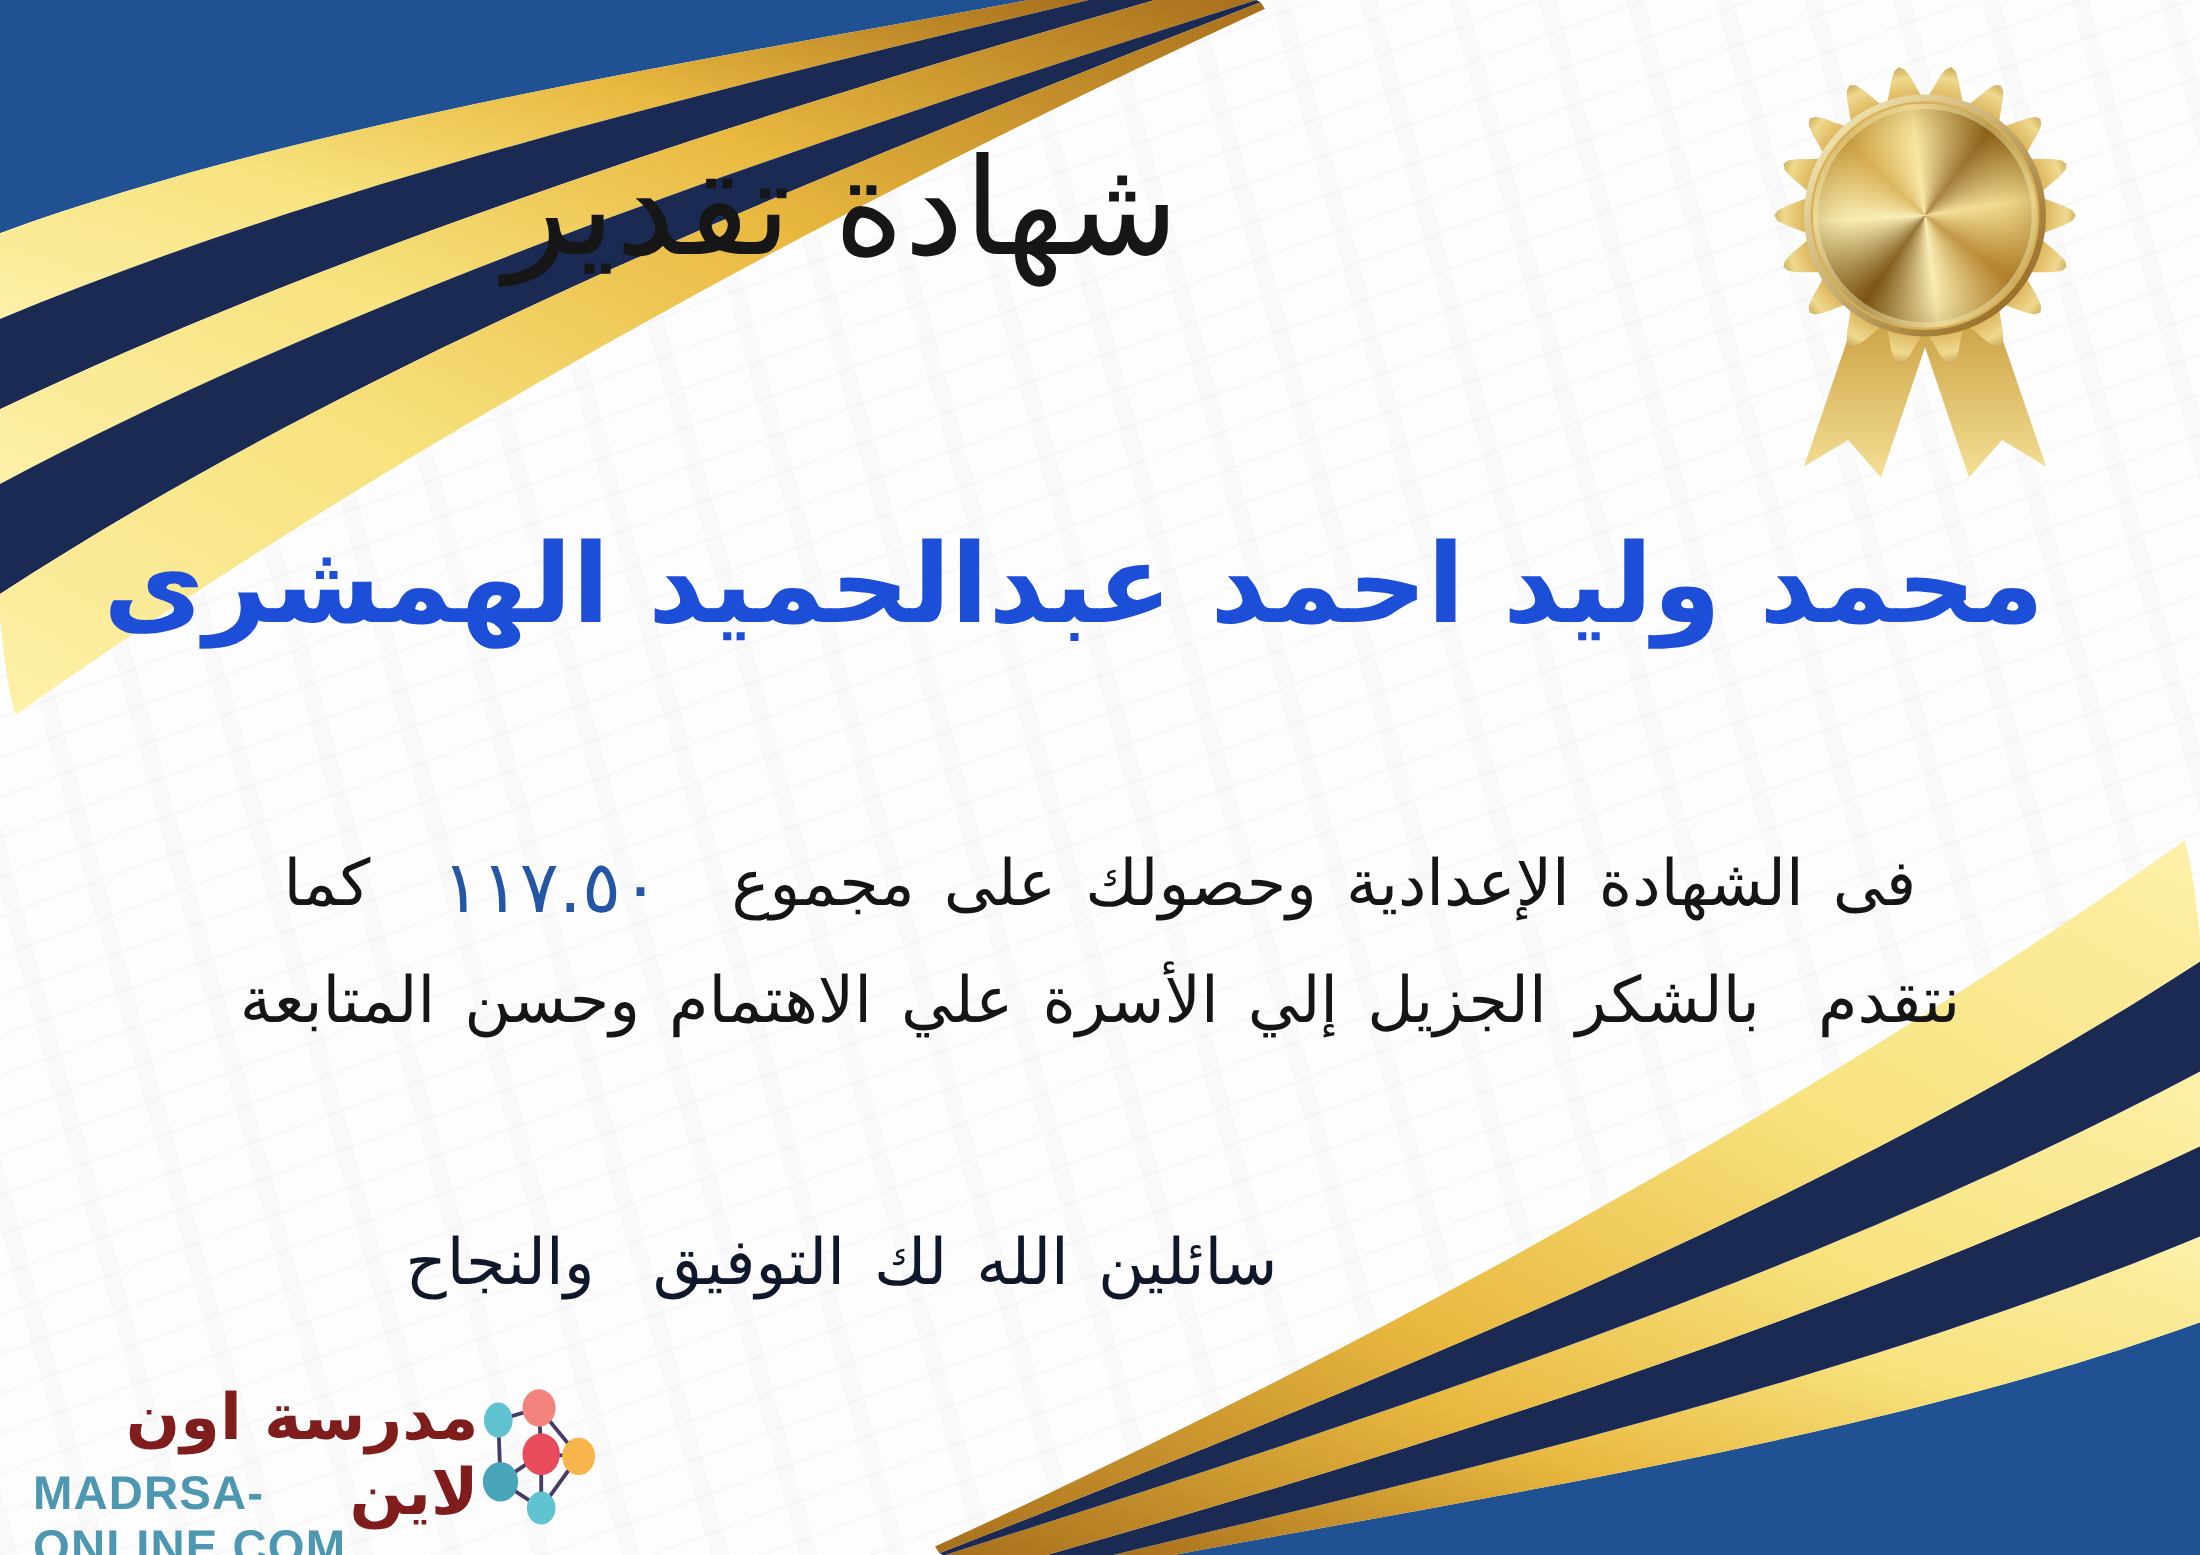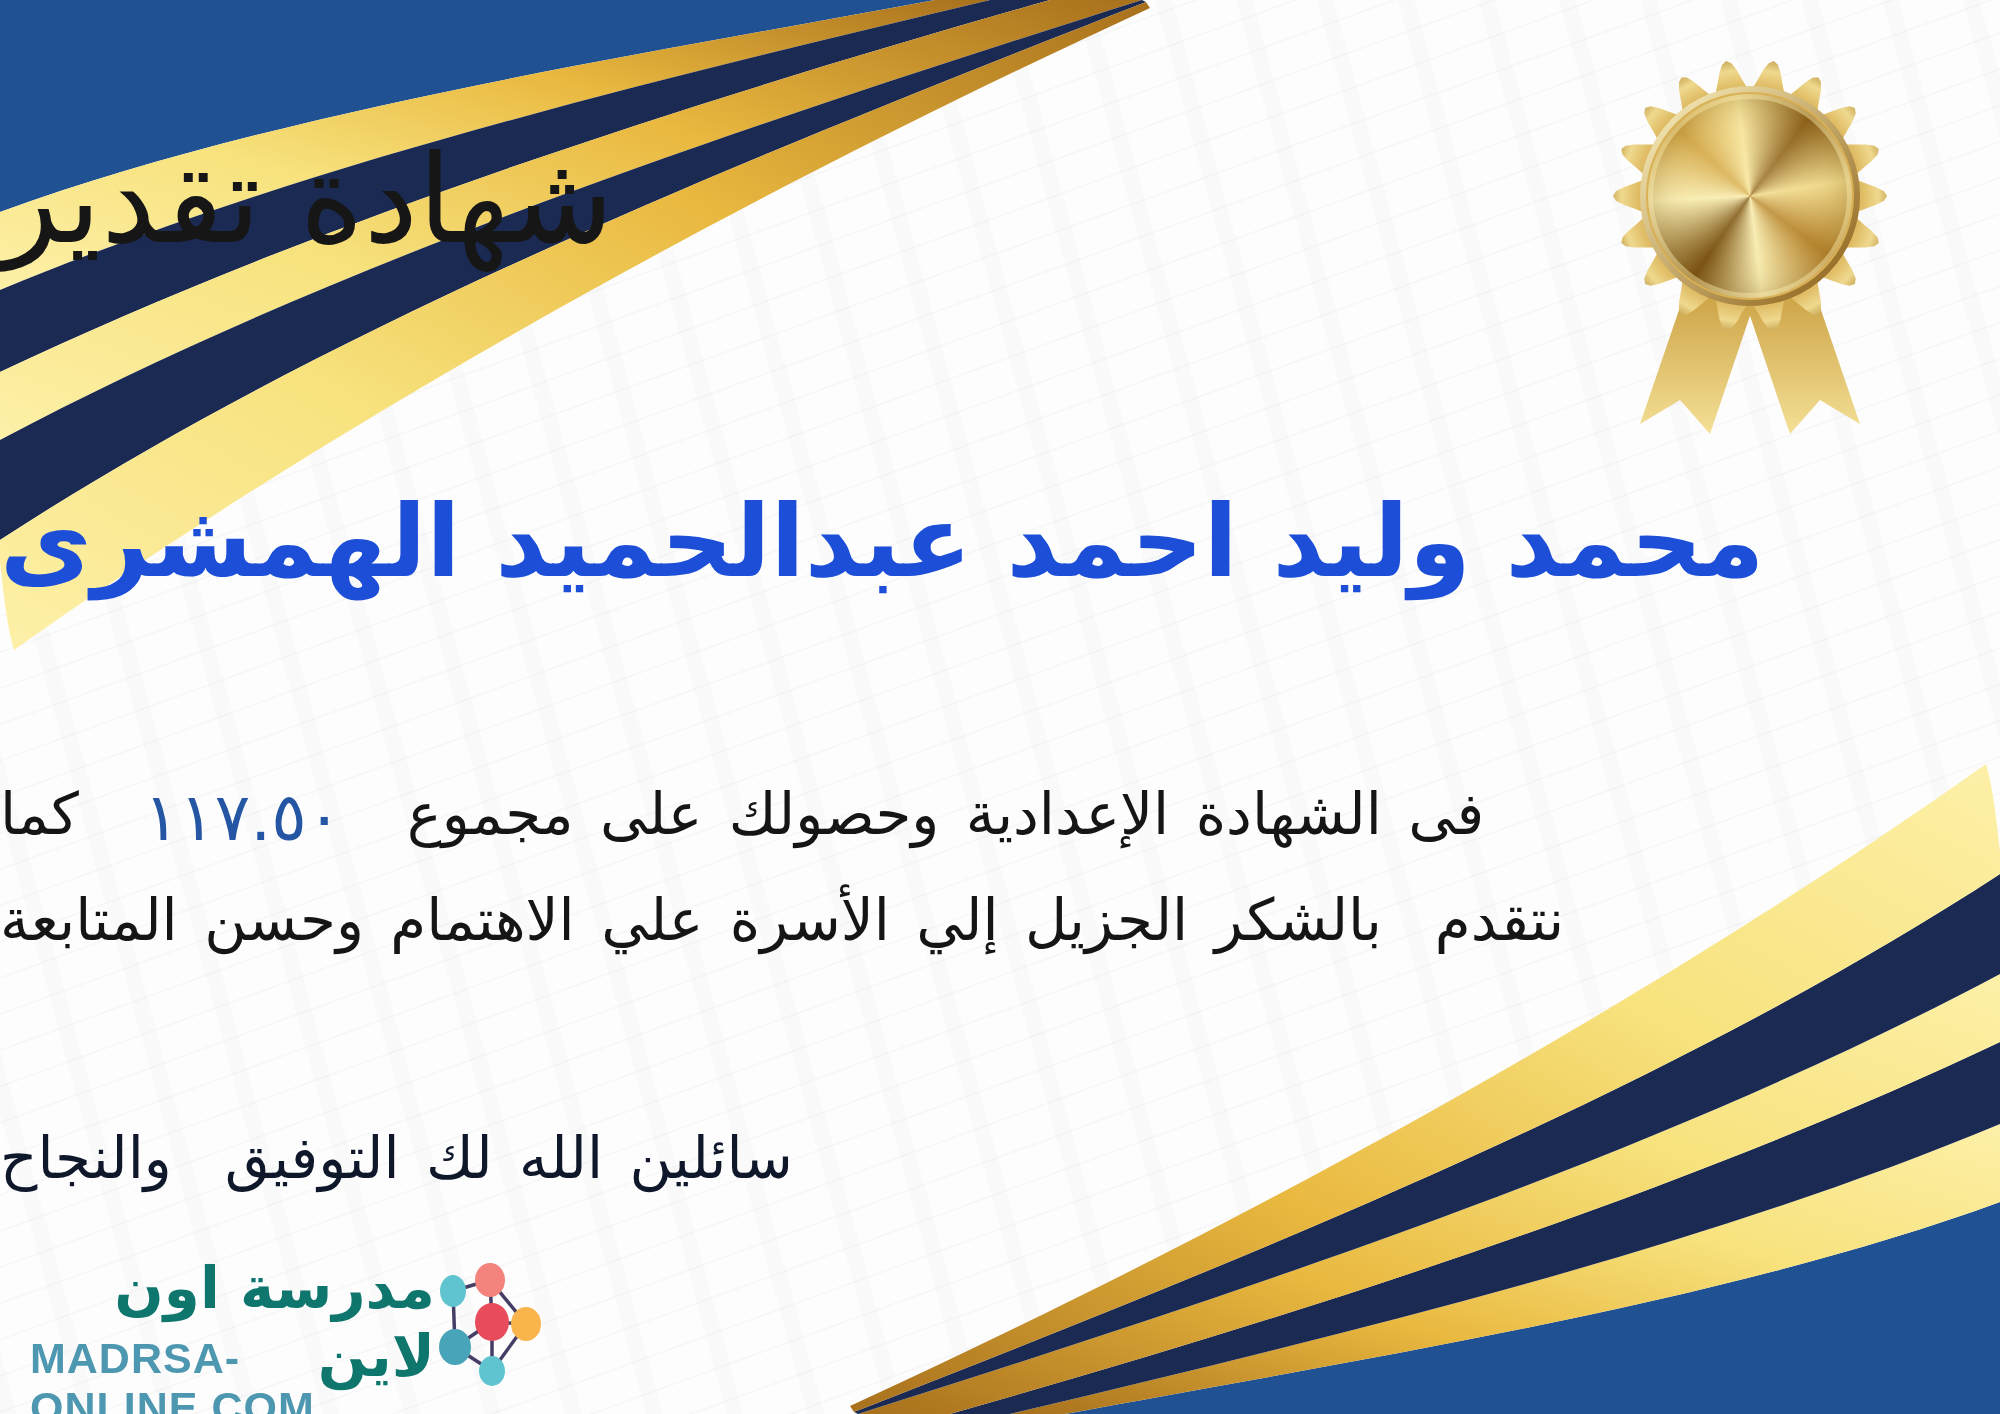--- a/index.html
+++ b/index.html
@@ -20,21 +20,21 @@
   .medal-disc{
     position:absolute;left:1648px;top:94px;width:204px;height:204px;
     border-radius:50%;z-index:2;
     background:
       radial-gradient(circle at 50% 42%, rgba(255,248,210,.28), rgba(0,0,0,0) 58%),
       conic-gradient(from 215deg,
         #7d5514 0deg,#f8ecb0 52deg,#d4a847 98deg,#f6e49a 138deg,
         #8d6018 182deg,#f0d98b 226deg,#b88730 272deg,#f8ecb0 318deg,#7d5514 360deg);
     box-shadow: inset 0 0 0 5px rgba(250,235,170,.45), inset 0 0 34px rgba(110,72,8,.4);
   }
-  .txt{position:absolute;z-index:3;text-align:left;margin-top:11px;}
+  .txt{position:absolute;z-index:3;text-align:center;}
   .title{
     left:0;top:118px;width:1530px;
     font-size:122px;color:#161616;direction:rtl;
   }
   .name{
     left:0;top:472px;width:1952px;
     font-size:100px;font-weight:bold;color:#1d4ed8;direction:rtl;
   }
   .body-block{
     left:0;top:752px;width:2000px;
@@ -45,21 +45,21 @@
     font-size:66px;color:#2456a4;margin:0 65px;
     vertical-align:-6px;letter-spacing:2px;
   }
   .closing{
     left:0;top:1096px;width:1530px;
     font-size:58px;color:#0f172a;direction:rtl;line-height:102px;word-spacing:8px;
   }
   .logo{position:absolute;left:30px;top:1268px;width:545px;height:140px;z-index:3;}
   .logo-ar{
     position:absolute;left:0;top:-14px;width:405px;text-align:right;direction:rtl;
-    font-size:58px;font-weight:bold;color:#0f766e;
+    font-size:58px;font-weight:bold;color:#7f1d1d;
   }
   .logo-domain{
     position:absolute;left:0;top:66px;width:420px;text-align:left;
     font-family:"Liberation Sans", sans-serif;
     font-size:43px;font-weight:bold;color:#4e97b0;letter-spacing:1px;
   }
   .logo-icon{position:absolute;left:408px;top:-8px;}
 </style>
 </head>
 <body>

